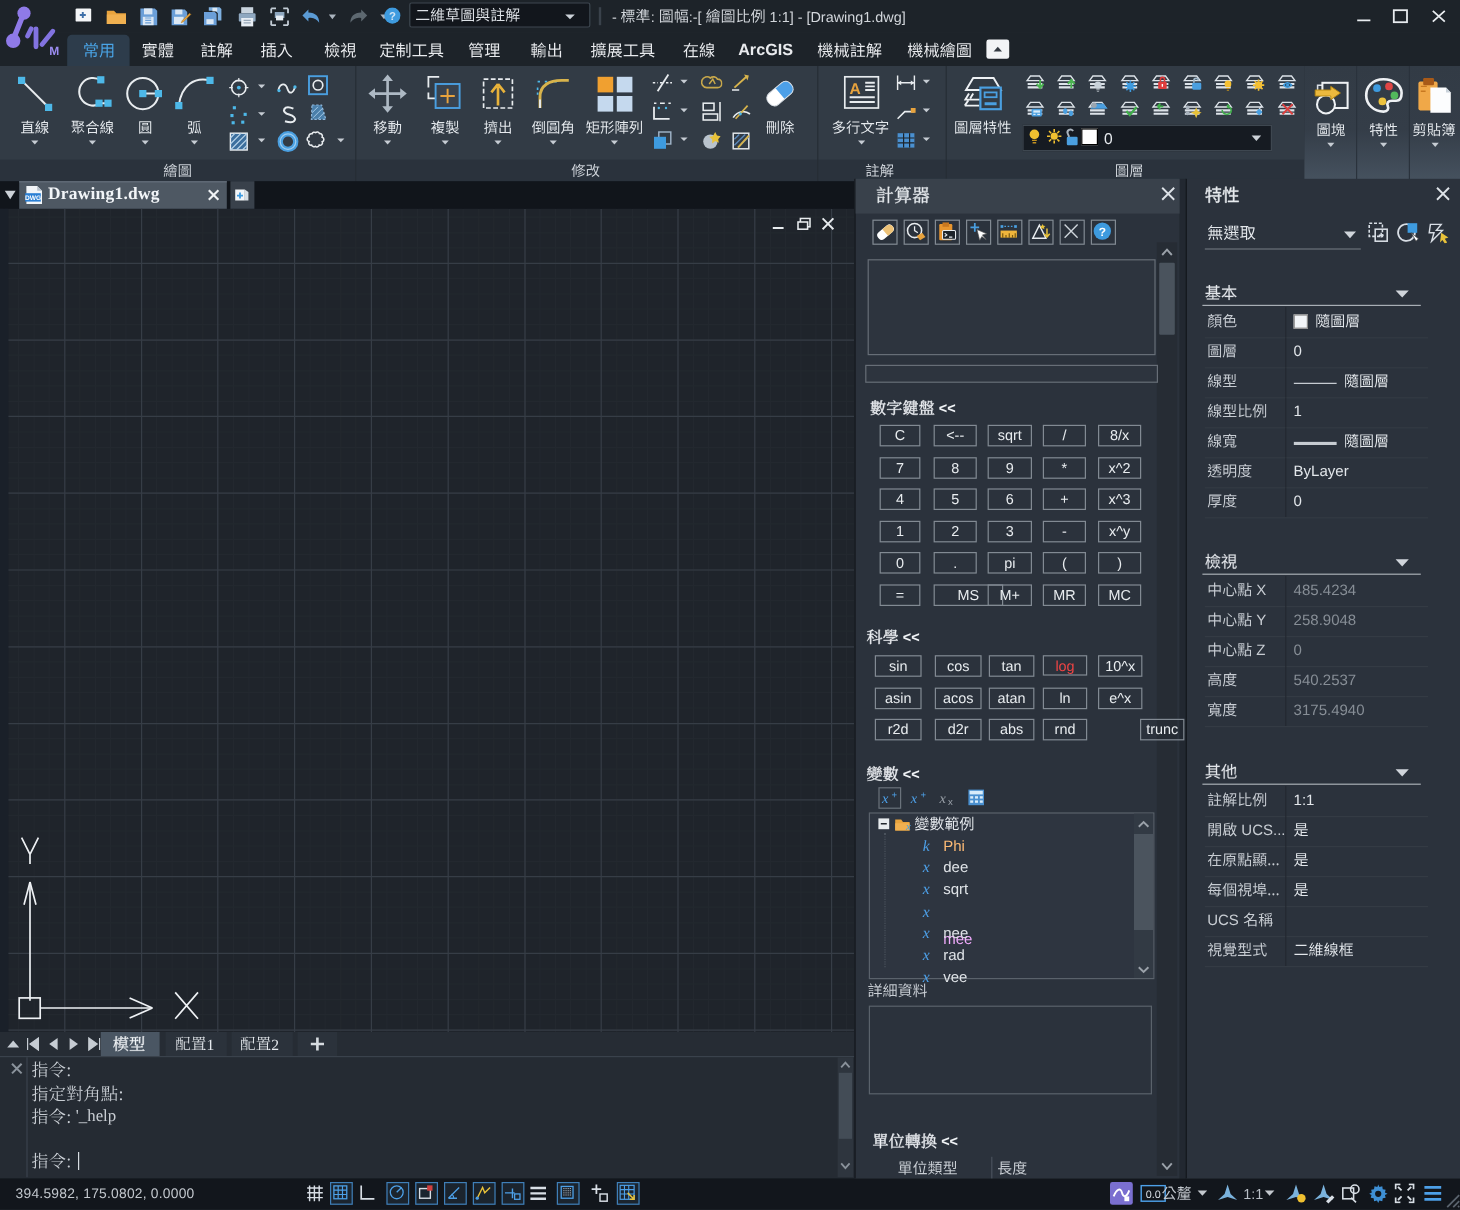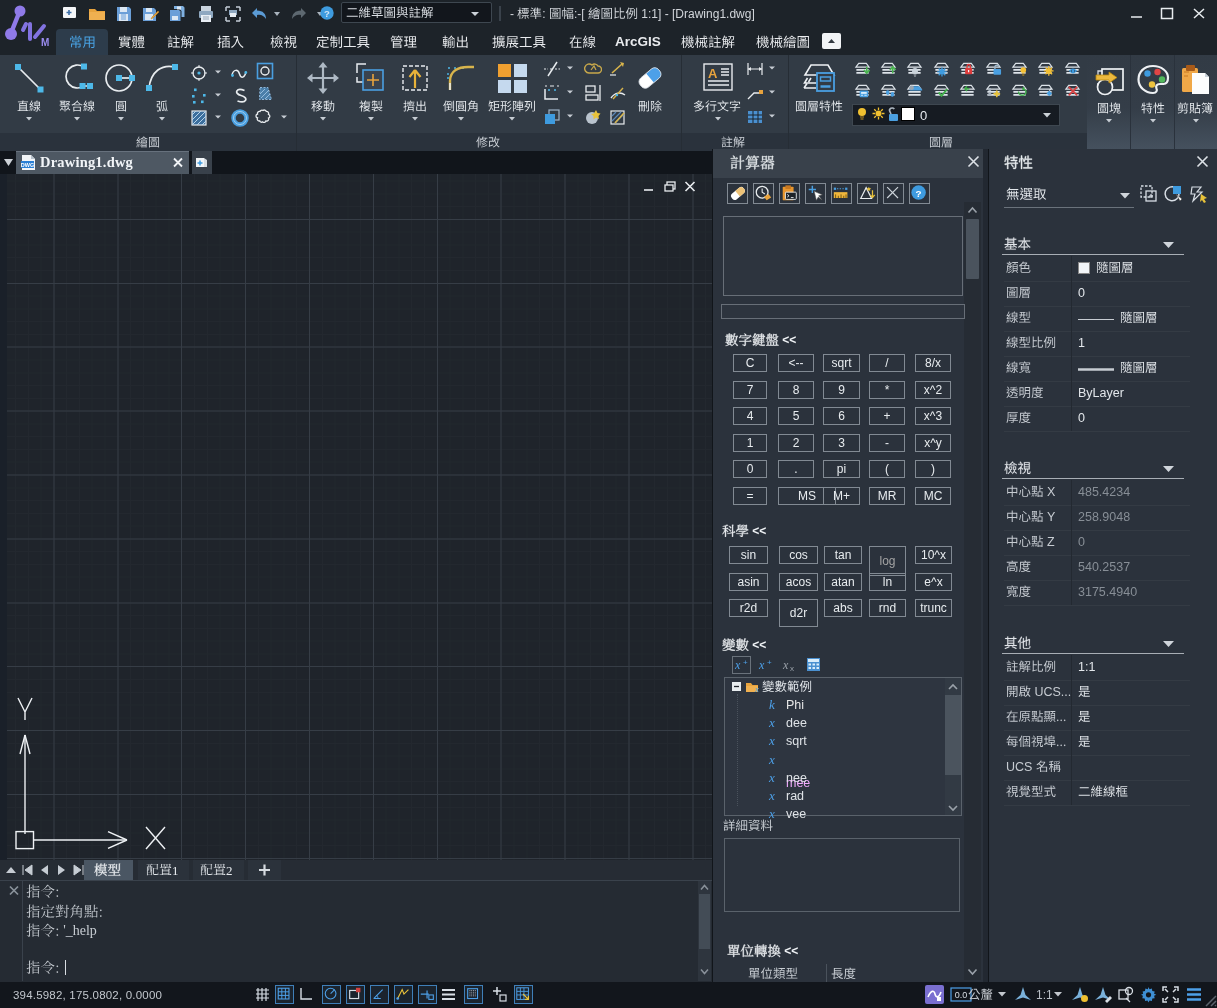--- a/index.html
+++ b/index.html
@@ -1604,32 +1604,32 @@
       <g transform="scale(1,-1) translate(0,0)">
         <use href="#g86" x="0"></use>
         <use href="#g87" x="1000"></use>
       </g>
     </svg>
     <span style="font-family:'Liberation Sans';font-size:12px;font-weight:bold;color:#f0f3f6">&nbsp;&lt;&lt;</span>
   </div>
 <div style="left:729px;top:546px;width:39px;height:18px;border:1px solid #828a93;color:#e8ecef;font-size:12px;display:flex;align-items:center;justify-content:center">sin</div>
 <div style="left:779px;top:546px;width:39px;height:18px;border:1px solid #828a93;color:#e8ecef;font-size:12px;display:flex;align-items:center;justify-content:center">cos</div>
 <div style="left:824px;top:546px;width:38px;height:18px;border:1px solid #828a93;color:#e8ecef;font-size:12px;display:flex;align-items:center;justify-content:center">tan</div>
-<div style="left:869px;top:546px;width:37px;height:30px;border:1px solid #828a93;color:#a3a3a3;font-size:12px;display:flex;align-items:center;justify-content:center">log</div>
+<div style="left:869px;top:546px;width:37px;height:17px;border:1px solid #828a93;color:#ef4444;font-size:12px;display:flex;align-items:center;justify-content:center">log</div>
 <div style="left:915px;top:546px;width:37px;height:18px;border:1px solid #828a93;color:#e8ecef;font-size:12px;display:flex;align-items:center;justify-content:center">10^x</div>
 <div style="left:729px;top:572.6px;width:39px;height:18px;border:1px solid #828a93;color:#e8ecef;font-size:12px;display:flex;align-items:center;justify-content:center">asin</div>
 <div style="left:779px;top:572.6px;width:39px;height:18px;border:1px solid #828a93;color:#e8ecef;font-size:12px;display:flex;align-items:center;justify-content:center">acos</div>
 <div style="left:824px;top:572.6px;width:38px;height:18px;border:1px solid #828a93;color:#e8ecef;font-size:12px;display:flex;align-items:center;justify-content:center">atan</div>
 <div style="left:869px;top:572.6px;width:37px;height:18px;border:1px solid #828a93;color:#e8ecef;font-size:12px;display:flex;align-items:center;justify-content:center">ln</div>
 <div style="left:915px;top:572.6px;width:37px;height:18px;border:1px solid #828a93;color:#e8ecef;font-size:12px;display:flex;align-items:center;justify-content:center">e^x</div>
 <div style="left:729px;top:599.2px;width:39px;height:18px;border:1px solid #828a93;color:#e8ecef;font-size:12px;display:flex;align-items:center;justify-content:center">r2d</div>
-<div style="left:779px;top:599.2px;width:39px;height:28px;border:1px solid #828a93;color:#e8ecef;font-size:12px;display:flex;align-items:center;justify-content:center">d2r</div>
+<div style="left:779px;top:599.2px;width:39px;height:18px;border:1px solid #828a93;color:#e8ecef;font-size:12px;display:flex;align-items:center;justify-content:center">d2r</div>
 <div style="left:824px;top:599.2px;width:38px;height:18px;border:1px solid #828a93;color:#e8ecef;font-size:12px;display:flex;align-items:center;justify-content:center">abs</div>
 <div style="left:869px;top:599.2px;width:37px;height:18px;border:1px solid #828a93;color:#e8ecef;font-size:12px;display:flex;align-items:center;justify-content:center">rnd</div>
-<div style="left:915px;top:599.2px;width:37px;height:18px;border:1px solid #828a93;color:#e8ecef;font-size:12px;display:flex;align-items:center;justify-content:center">trunc</div>
+<div style="left:950px;top:599.2px;width:37px;height:18px;border:1px solid #828a93;color:#e8ecef;font-size:12px;display:flex;align-items:center;justify-content:center">trunc</div>
 <div style="left:722px;top:637px;width:80px;height:15px;color:#f0f3f6;display:flex;align-items:center">
     <svg width="27.0" height="13.5" viewBox="0 -880 2000 1000" fill="currentColor" stroke="currentColor" stroke-width="30">
       <g transform="scale(1,-1) translate(0,0)">
         <use href="#g88" x="0"></use>
         <use href="#g82" x="1000"></use>
       </g>
     </svg>
     <span style="font-family:'Liberation Sans';font-size:12px;font-weight:bold;color:#f0f3f6">&nbsp;&lt;&lt;</span>
   </div>
 <div style="left:732px;top:656px;width:19px;height:18px;border:1px solid #6a727b">
@@ -1699,21 +1699,21 @@
         <use href="#g91" x="2000"></use>
         <use href="#g12" x="3000"></use>
       </g>
     </svg>
   </div>
 <div style="left:766px;top:697px;width:14px;height:15px;">
     <svg width="14" height="15">
       <text x="3" y="12" font-size="13" font-style="italic" fill="#4da0e8" font-family="Liberation Serif">k</text>
     </svg>
   </div>
-<div style="left:786px;top:698px;width:50px;height:14px;color:#e5e5e5;font-size:12.5px">Phi</div>
+<div style="left:786px;top:698px;width:50px;height:14px;color:#fdba74;font-size:12.5px">Phi</div>
 <div style="left:766px;top:715.2px;width:14px;height:15px;">
     <svg width="14" height="15">
       <text x="3" y="12" font-size="13" font-style="italic" fill="#4da0e8" font-family="Liberation Serif">x</text>
     </svg>
   </div>
 <div style="left:786px;top:716.2px;width:50px;height:14px;color:#dfe3e7;font-size:12.5px">dee</div>
 <div style="left:766px;top:733.4px;width:14px;height:15px;">
     <svg width="14" height="15">
       <text x="3" y="12" font-size="13" font-style="italic" fill="#4da0e8" font-family="Liberation Serif">x</text>
     </svg>

